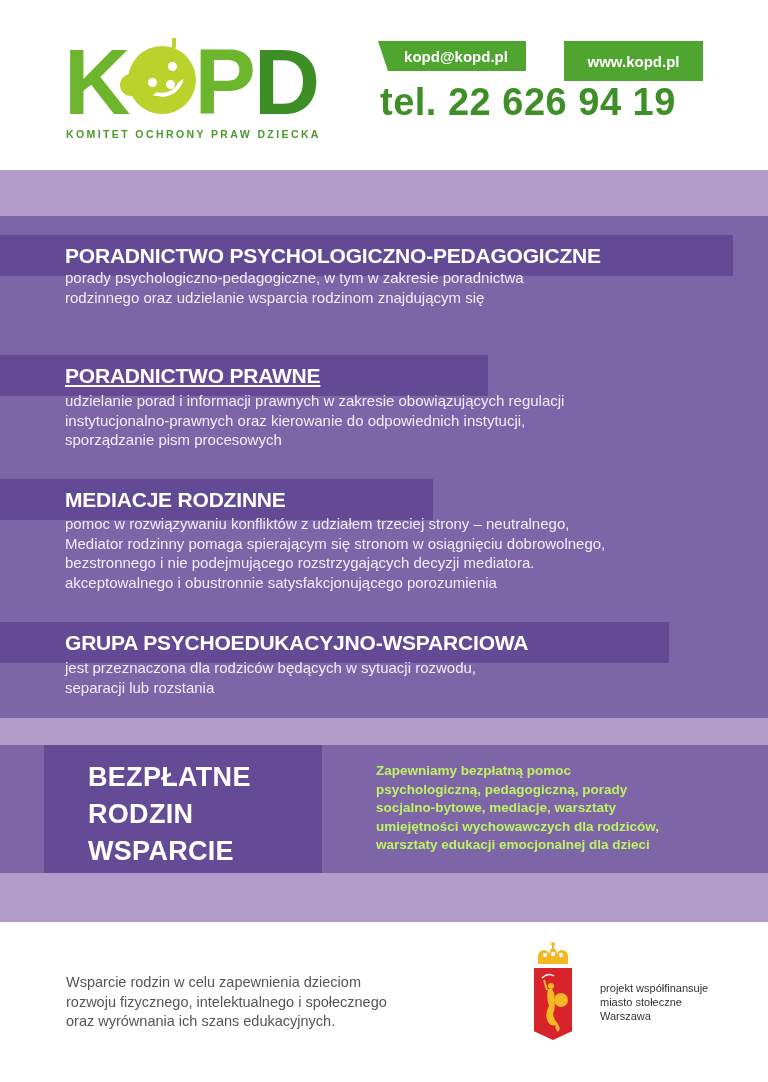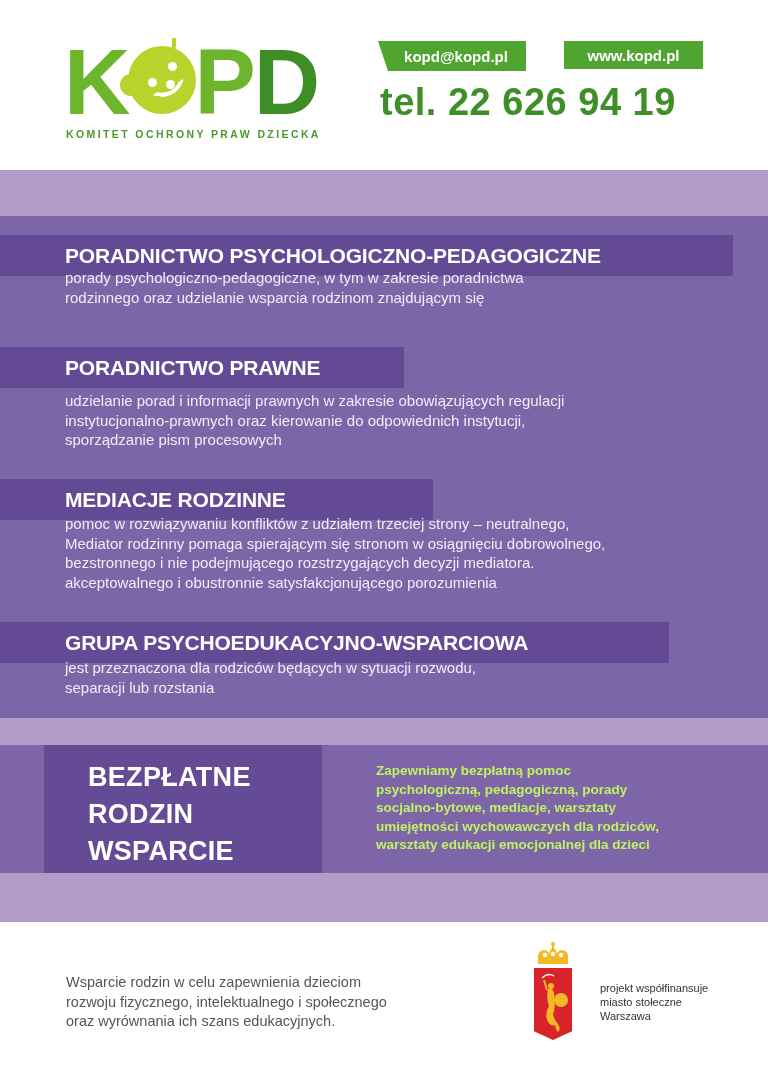--- a/index.html
+++ b/index.html
@@ -15,21 +15,21 @@
     .logo-face .ear { position: absolute; left: -4px; top: 30px; width: 22px; height: 22px; border-radius: 50%; background: #b9d22c; }
     .logo-face .head { position: absolute; left: 4px; top: 2px; width: 68px; height: 68px; border-radius: 50%; background: #b9d22c; }
     .logo-face .curl { position: absolute; left: 30px; top: -6px; width: 22px; height: 18px; border: 4px solid #b9d22c; border-top: none; border-left-color: transparent; border-radius: 0 0 14px 14px; background: transparent; }
     .logo-face .dot { position: absolute; width: 9px; height: 9px; border-radius: 50%; background: #fff; }
     .logo-face .smile { position: absolute; left: 30px; top: 32px; width: 28px; height: 22px; border: 4px solid #fff; border-top-color: transparent; border-left-color: transparent; border-radius: 0 0 22px 0; transform: rotate(10deg); }
     .logo-P { font-weight: 700; font-size: 92px; line-height: 80px; color: #6cb52d; letter-spacing: -2px; }
     .logo-D { font-weight: 700; font-size: 92px; line-height: 80px; color: #3e8e26; }
     .logo-tagline { position: absolute; left: 2px; top: 94px; font-size: 10.5px; font-weight: 700; letter-spacing: 2.4px; color: #4a9a2c; white-space: nowrap; }
 
     .contact-email { position: absolute; left: 378px; top: 41px; width: 148px; height: 30px; background: #4fa52f; clip-path: polygon(0 0, 100% 0, 100% 100%, 10px 100%); color: #fff; font-weight: 700; font-size: 15px; display: flex; align-items: center; justify-content: center; padding-left: 8px; }
-    .contact-www { position: absolute; left: 564px; top: 41px; width: 139px; height: 28px; background: #4fa52f; color: #fff; font-weight: 700; font-size: 15px; display: flex; align-items: center; justify-content: center; }
+    .contact-www { position: absolute; left: 564px; top: 41px; width: 139px; height: 40px; background: #4fa52f; color: #fff; font-weight: 700; font-size: 15px; display: flex; align-items: center; justify-content: center; }
     .phone { position: absolute; left: 380px; top: 78px; font-weight: 700; font-size: 38px; line-height: 48px; color: #3f8f28; letter-spacing: 0.5px; white-space: nowrap; }
     .address { position: absolute; left: 382px; top: 127px; font-size: 10.5px; color: #777; white-space: nowrap; }
 
     
     .band-top { position: absolute; left: 0; top: 170px; width: 768px; height: 46px; background: #b39dc8; }
     .main { position: absolute; left: 0; top: 216px; width: 768px; height: 502px; background: #7c66a8; }
     .band-mid { position: absolute; left: 0; top: 718px; width: 768px; height: 27px; background: #b39dc8; }
     .banner { position: absolute; left: 0; top: 745px; width: 768px; height: 128px; background: #7d65a8; }
     .band-bottom { position: absolute; left: 0; top: 873px; width: 768px; height: 49px; background: #b39dc8; }
 
@@ -77,21 +77,21 @@
 <div class="band-top"></div>
 
 <div class="main">
 
   <div class="sec-heading" style="top:3px; width:733px;">PORADNICTWO PSYCHOLOGICZNO-PEDAGOGICZNE</div>
   <div class="sec-body" style="top:52px;">
     <div>porady psychologiczno-pedagogiczne, w tym w zakresie poradnictwa</div>
     <div>rodzinnego oraz udzielanie wsparcia rodzinom znajdującym się</div>
   </div>
 
-  <div class="sec-heading" style="top:115px; width:404px;">PORADNICTWO PRAWNE</div>
+  <div class="sec-heading" style="top:123px; width:488px;text-decoration:underline;">PORADNICTWO PRAWNE</div>
   <div class="sec-body" style="top:175px;">
     <div>udzielanie porad i informacji prawnych w zakresie obowiązujących regulacji</div>
     <div>instytucjonalno-prawnych oraz kierowanie do odpowiednich instytucji,</div>
     <div>sporządzanie pism procesowych</div>
   </div>
 
   <div class="sec-heading" style="top:247px; width:433px;">MEDIACJE RODZINNE</div>
   <div class="sec-body" style="top:298px;">
     <div>pomoc w rozwiązywaniu konfliktów z udziałem trzeciej strony – neutralnego,</div>
     <div>Mediator rodzinny pomaga spierającym się stronom w osiągnięciu dobrowolnego,</div>

